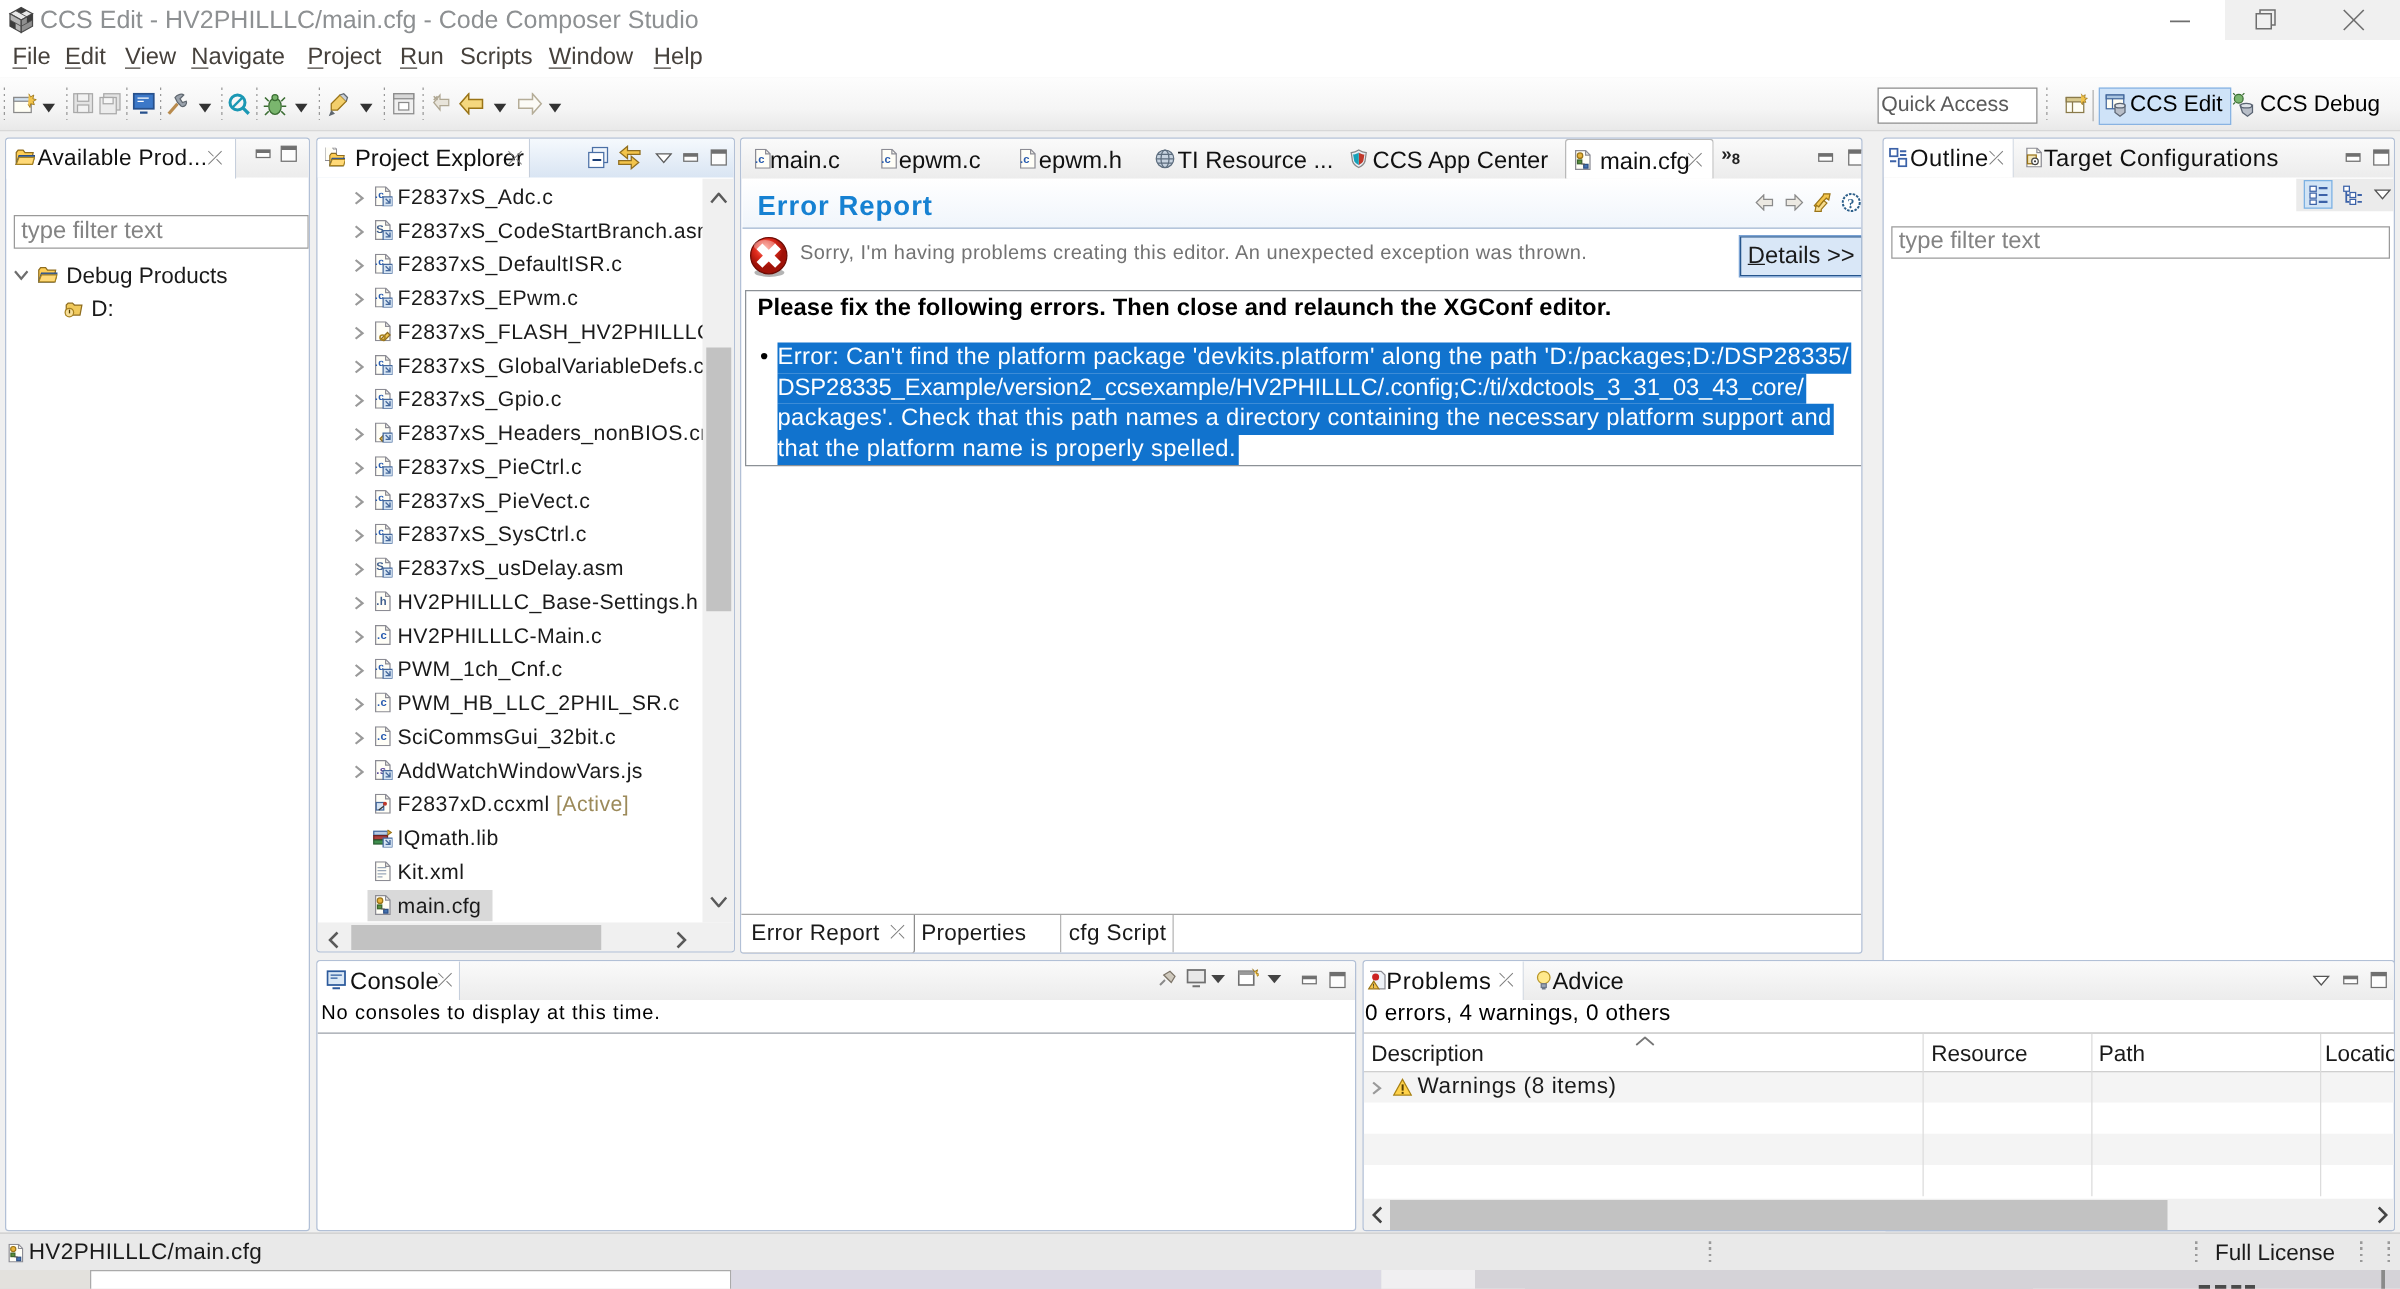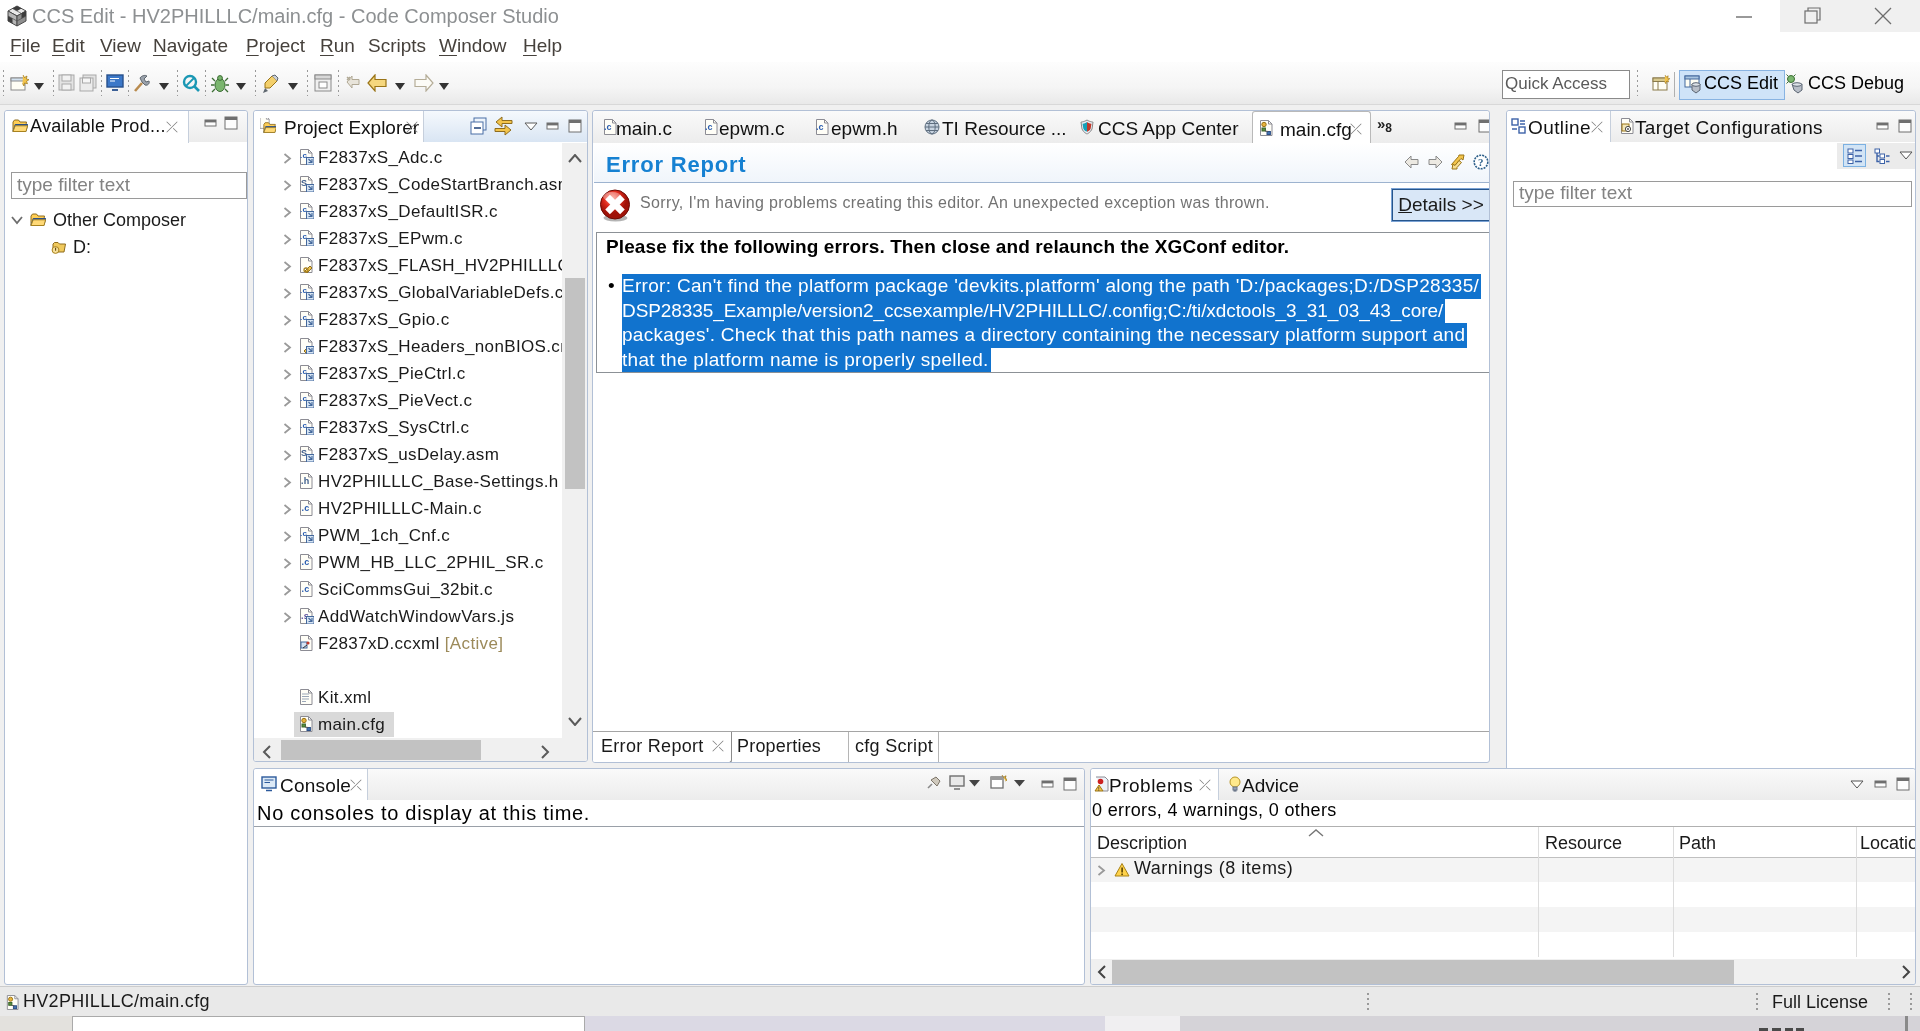--- a/index.html
+++ b/index.html
@@ -233,21 +233,21 @@
       <rect x="2" y="1" width="12" height="12" fill="#fdfdfd" stroke="#6f6f6f"></rect>
       <rect x="2" y="1" width="12" height="3" fill="#6f6f6f"></rect>
     </svg>
   <div class="filterbox" style="left:6px;top:61px;width:236px;height:27px;padding:1px 0 0 5px">type filter text</div>
   <svg class="abs" style="left:6px;top:104px" width="12" height="10">
       <path d="M1 2 L6 8 L11 2" fill="none" stroke="#6e6e6e" stroke-width="1.8"></path>
     </svg>
   <svg class="icon16" style="left:25px;top:101px">
       <use href="#folder"></use>
     </svg>
-  <div class="abs" style="left:48px;top:99px;font-size:18px">Other Composer</div>
+  <div class="abs" style="left:48px;top:99px;font-size:18px">Debug Products</div>
   <svg class="icon16" style="left:46px;top:128px">
       <path d="M2 13 L2 5 l1.5-1.5 h3.5 l1.5 1.5 h6 l-1.5 8 z" fill="#f0c95c" stroke="#8f6d1f"></path>
       <circle cx="4.5" cy="11" r="3.4" fill="#f7df9a" stroke="#a8821f"></circle>
       <rect x="4.1" y="8.7" width="1" height="3" fill="#584100"></rect>
     </svg>
   <div class="abs" style="left:68px;top:126px;font-size:18px">D:</div>
 </div>
 
 <div class="panel" id="pepanel" style="left:253px;top:110px;width:335px;height:652px">
   <div class="tabbar" style="height:31px;background:linear-gradient(#f5f9fd,#d9e5f3)"></div>
@@ -479,20 +479,30 @@
         <div class="abs" style="left:64px;top:0">AddWatchWindowVars.js</div>
       </div>
   <div class="treerow" style="top:487px;width:309px;height:27px;line-height:27px">
         <svg class="icon16" style="left:44px;top:5px">
           <use href="#pg"></use>
           <rect x="3" y="7" width="6" height="6" fill="#d6e4f3" stroke="#44689c"></rect>
           <path d="M5 13 l4-3" stroke="#333" fill="none"></path>
           <circle cx="10" cy="8" r="1.6" fill="#c0392b"></circle>
         </svg>
         <div class="abs" style="left:64px;top:0">F2837xD.ccxml <span style="color:#9c8a5a">[Active]</span></div>
+      </div>
+  <div class="treerow" style="top:514px;width:309px;height:27px;line-height:27px">
+        <svg class="icon16" style="left:44px;top:5px">
+          <rect x="1" y="3" width="11" height="3.2" fill="#b8cbe4" stroke="#44689c"></rect>
+          <rect x="1" y="6.5" width="11" height="3.2" fill="#b0413e" stroke="#6d2220"></rect>
+          <rect x="1" y="10" width="11" height="3.2" fill="#3f8f4e" stroke="#2a5e33"></rect>
+          <path d="M12 2 l3 2 -3 2" fill="#e8b33c" stroke="#9a7417"></path>
+          <use href="#dec"></use>
+        </svg>
+        <div class="abs" style="left:64px;top:0">IQmath.lib</div>
       </div>
   <div class="treerow" style="top:541px;width:309px;height:27px;line-height:27px">
         <svg class="icon16" style="left:44px;top:5px">
           <use href="#pg"></use>
           <line x1="4" y1="5" x2="11" y2="5" stroke="#9aa7b8"></line>
           <line x1="4" y1="7.5" x2="11" y2="7.5" stroke="#9aa7b8"></line>
           <line x1="4" y1="10" x2="11" y2="10" stroke="#9aa7b8"></line>
           <line x1="4" y1="12.5" x2="8" y2="12.5" stroke="#9aa7b8"></line>
         </svg>
         <div class="abs" style="left:64px;top:0">Kit.xml</div>
@@ -722,21 +732,21 @@
       <path d="M1 1 L12 1 L6.5 7.5 z" fill="#444"></path>
     </svg>
   <svg class="abs" style="left:786px;top:8px" width="16" height="14">
       <rect x="2" y="4" width="11" height="6" fill="#fdfdfd" stroke="#6f6f6f"></rect>
       <rect x="2" y="4" width="11" height="2.4" fill="#6f6f6f"></rect>
     </svg>
   <svg class="abs" style="left:808px;top:8px" width="16" height="14">
       <rect x="2" y="1" width="12" height="12" fill="#fdfdfd" stroke="#6f6f6f"></rect>
       <rect x="2" y="1" width="12" height="3" fill="#6f6f6f"></rect>
     </svg>
-  <div class="abs" style="left:3px;top:33px;font-size:20px;color:#000;letter-spacing:0.7px">No consoles to display at this time.</div>
+  <div class="abs" style="left:3px;top:33px;font-size:16px;color:#000;letter-spacing:0.7px">No consoles to display at this time.</div>
   <div class="abs" style="left:0;top:57px;width:831px;height:1px;background:#9aa0a8"></div>
 </div>
 
 <div class="panel" id="problemspanel" style="left:1090px;top:768px;width:826px;height:217px">
   <div class="tabbar" style="height:31px;background:linear-gradient(#fafafa,#ececec)"></div>
   <div class="tab-active" style="left:0;width:128px;height:31px">
     <svg class="icon16" style="left:3px;top:7px">
         <path d="M2 1 h9 l3 3 v11 h-5" fill="#eef2f8" stroke="#8c8c94"></path>
         <circle cx="6.5" cy="5.5" r="2.8" fill="#cc2222"></circle>
         <path d="M1 15 L5 9 L9 15 z" fill="#f3c44b" stroke="#9a7417"></path>

